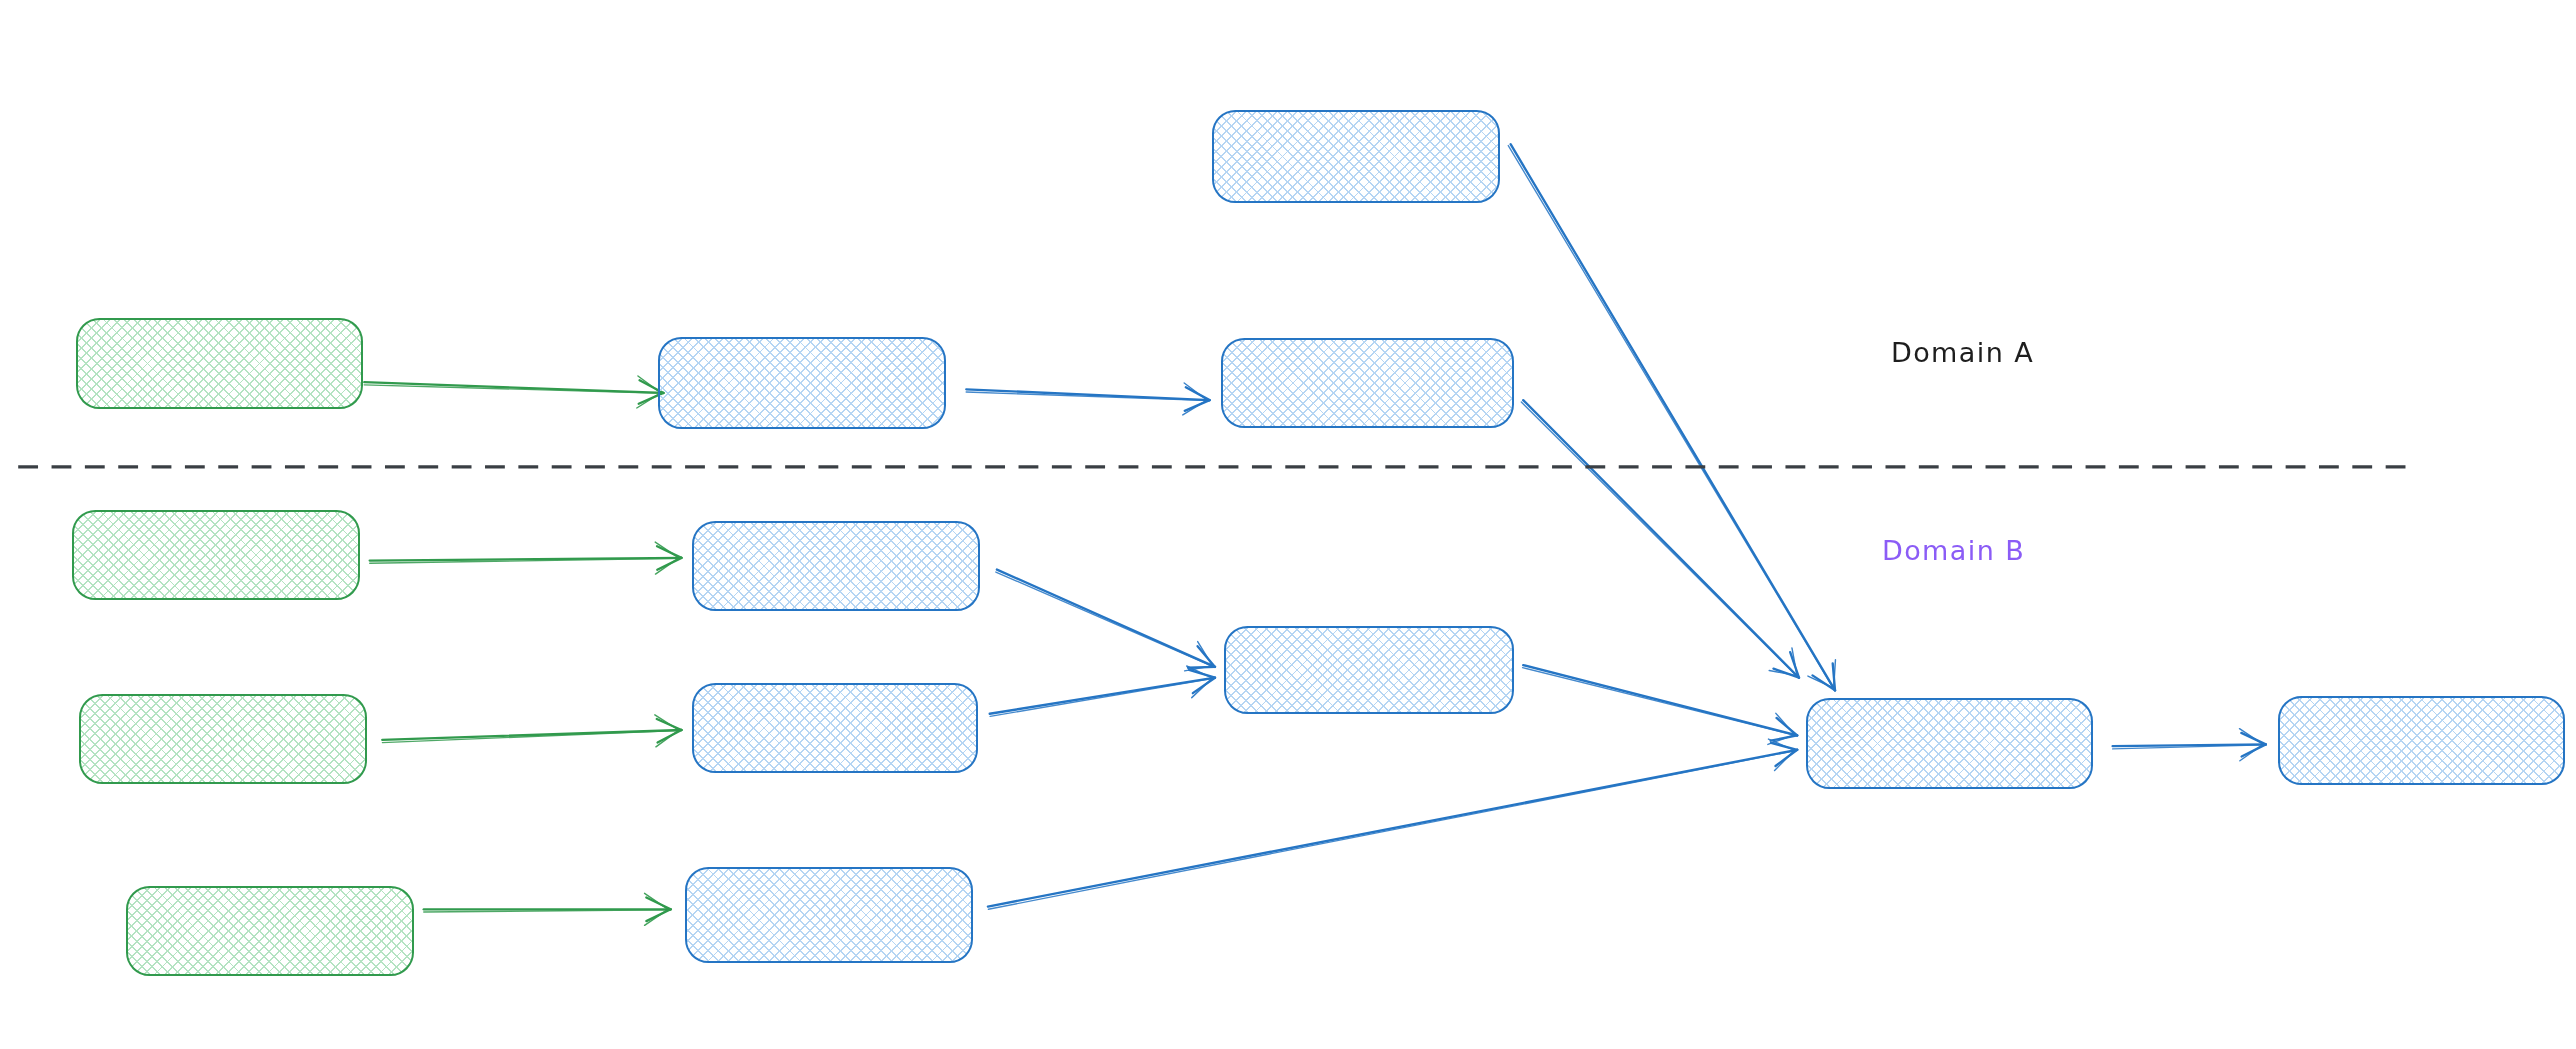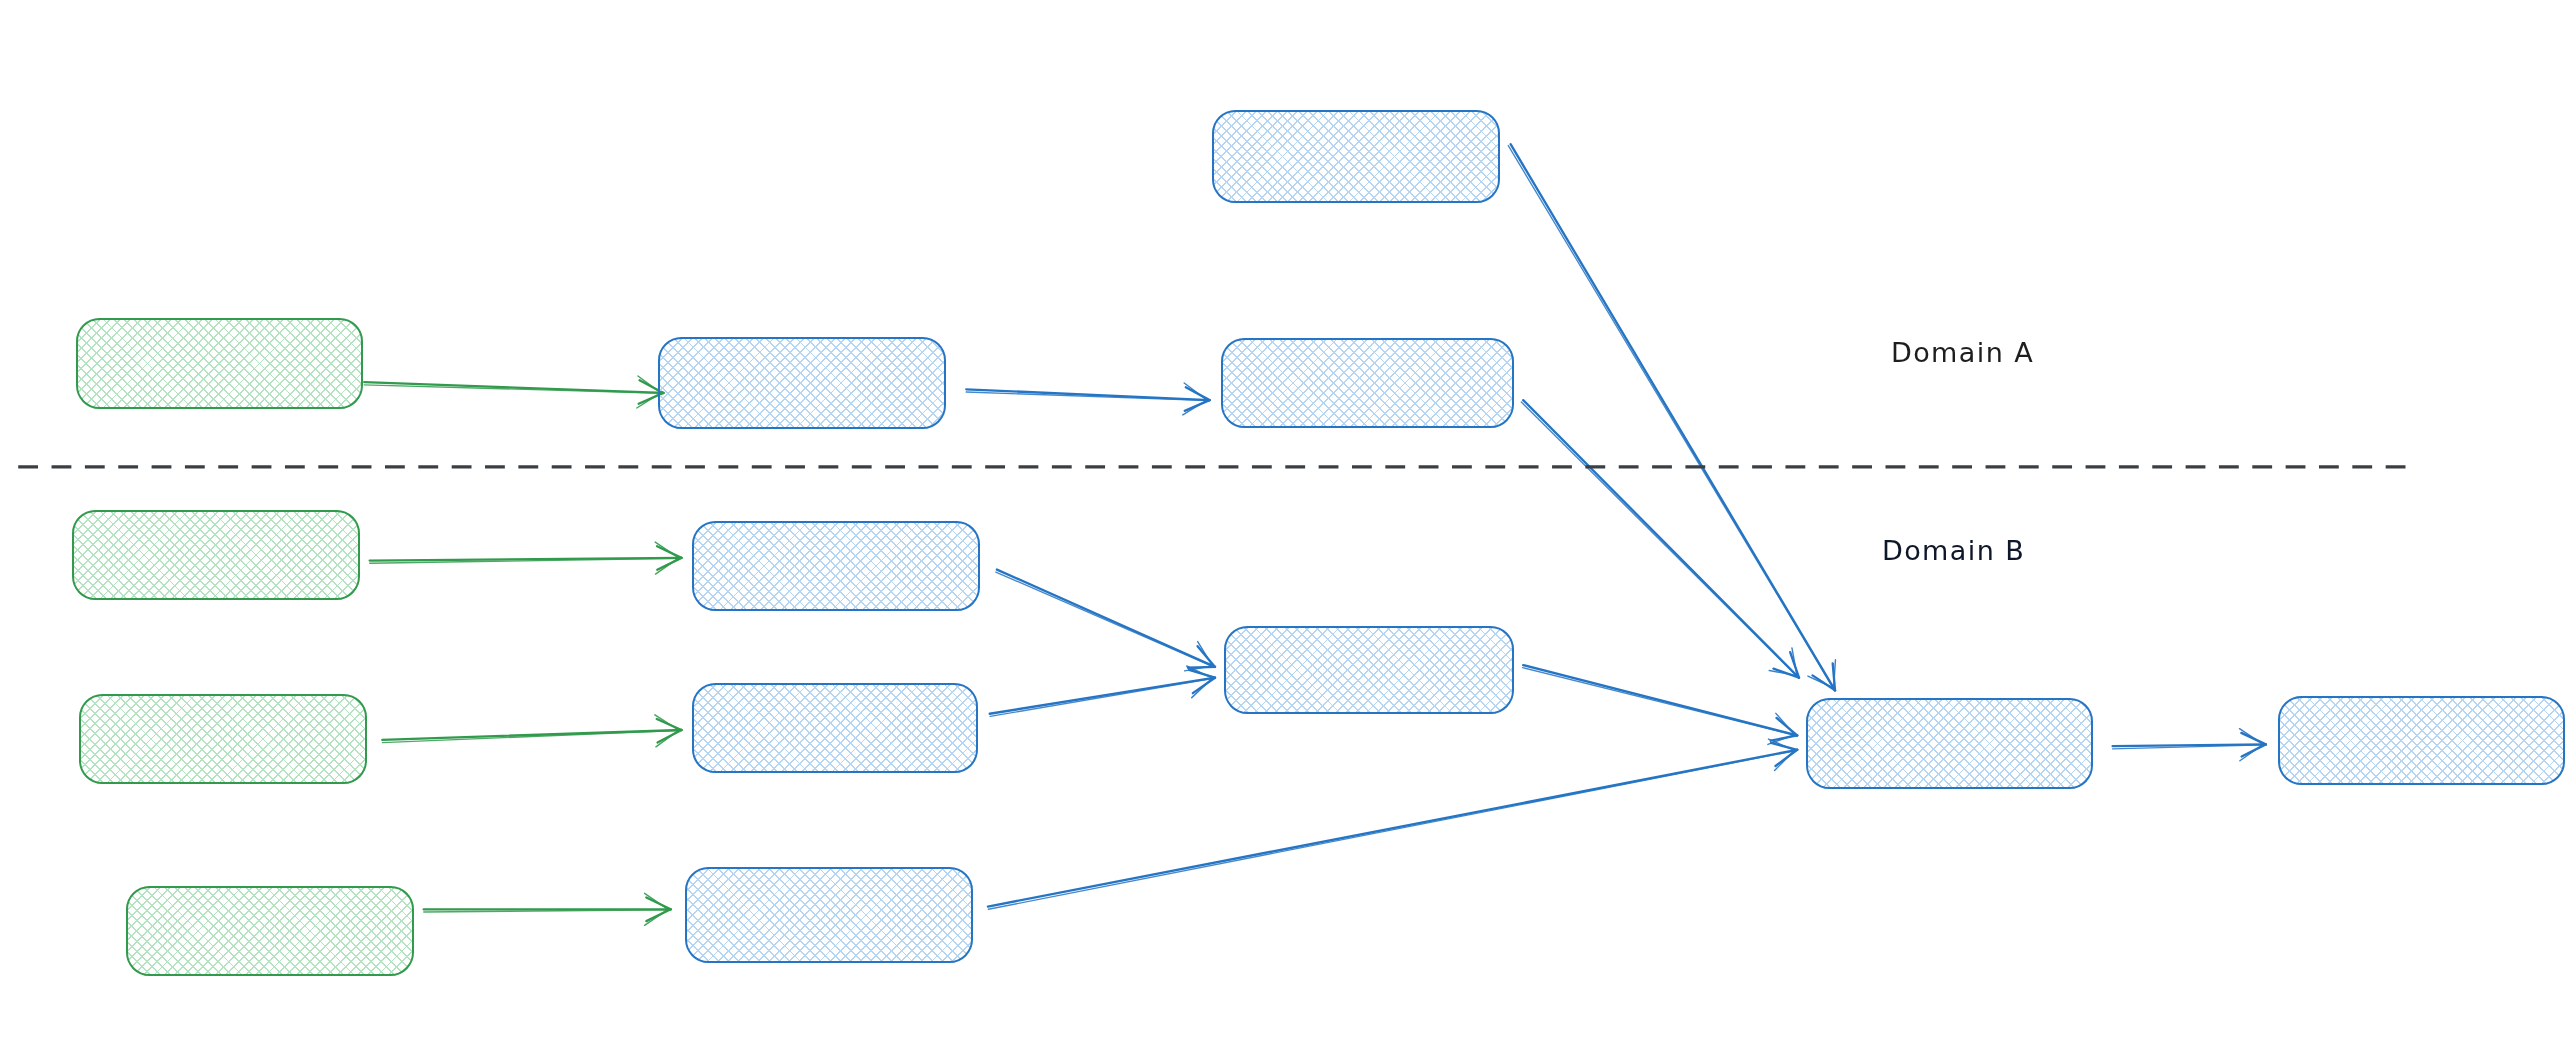--- a/index.html
+++ b/index.html
@@ -124,15 +124,15 @@
       <div class="node blue" style="left: 658px; top: 337px; width: 288px; height: 92px; border-color: rgb(37, 117, 196); background: repeating-linear-gradient(45deg, rgb(181, 213, 243) 0px, rgb(181, 213, 243) 1.4px, transparent 1.4px, transparent 7.2px), repeating-linear-gradient(135deg, rgb(181, 213, 243) 0px, rgb(181, 213, 243) 1.4px, transparent 1.4px, transparent 7.2px);"></div>
       <div class="node blue" style="left: 1221px; top: 338px; width: 293px; height: 90px; border-color: rgb(37, 117, 196); background: repeating-linear-gradient(45deg, rgb(181, 213, 243) 0px, rgb(181, 213, 243) 1.4px, transparent 1.4px, transparent 7.2px), repeating-linear-gradient(135deg, rgb(181, 213, 243) 0px, rgb(181, 213, 243) 1.4px, transparent 1.4px, transparent 7.2px);"></div>
       <div class="node blue" style="left: 692px; top: 521px; width: 288px; height: 90px; border-color: rgb(37, 117, 196); background: repeating-linear-gradient(45deg, rgb(181, 213, 243) 0px, rgb(181, 213, 243) 1.4px, transparent 1.4px, transparent 7.2px), repeating-linear-gradient(135deg, rgb(181, 213, 243) 0px, rgb(181, 213, 243) 1.4px, transparent 1.4px, transparent 7.2px);"></div>
       <div class="node blue" style="left: 692px; top: 683px; width: 286px; height: 90px; border-color: rgb(37, 117, 196); background: repeating-linear-gradient(45deg, rgb(181, 213, 243) 0px, rgb(181, 213, 243) 1.4px, transparent 1.4px, transparent 7.2px), repeating-linear-gradient(135deg, rgb(181, 213, 243) 0px, rgb(181, 213, 243) 1.4px, transparent 1.4px, transparent 7.2px);"></div>
       <div class="node blue" style="left: 1224px; top: 626px; width: 290px; height: 88px; border-color: rgb(37, 117, 196); background: repeating-linear-gradient(45deg, rgb(181, 213, 243) 0px, rgb(181, 213, 243) 1.4px, transparent 1.4px, transparent 7.2px), repeating-linear-gradient(135deg, rgb(181, 213, 243) 0px, rgb(181, 213, 243) 1.4px, transparent 1.4px, transparent 7.2px);"></div>
       <div class="node blue" style="left: 685px; top: 867px; width: 288px; height: 96px; border-color: rgb(37, 117, 196); background: repeating-linear-gradient(45deg, rgb(181, 213, 243) 0px, rgb(181, 213, 243) 1.4px, transparent 1.4px, transparent 7.2px), repeating-linear-gradient(135deg, rgb(181, 213, 243) 0px, rgb(181, 213, 243) 1.4px, transparent 1.4px, transparent 7.2px);"></div>
       <div class="node blue" style="left: 1806px; top: 698px; width: 287px; height: 91px; border-color: rgb(37, 117, 196); background: repeating-linear-gradient(45deg, rgb(181, 213, 243) 0px, rgb(181, 213, 243) 1.4px, transparent 1.4px, transparent 7.2px), repeating-linear-gradient(135deg, rgb(181, 213, 243) 0px, rgb(181, 213, 243) 1.4px, transparent 1.4px, transparent 7.2px);"></div>
       <div class="node blue" style="left: 2278px; top: 696px; width: 287px; height: 89px; border-color: rgb(37, 117, 196); background: repeating-linear-gradient(45deg, rgb(181, 213, 243) 0px, rgb(181, 213, 243) 1.4px, transparent 1.4px, transparent 7.2px), repeating-linear-gradient(135deg, rgb(181, 213, 243) 0px, rgb(181, 213, 243) 1.4px, transparent 1.4px, transparent 7.2px);"></div>
     </div>
   <div class="label" id="label-a" style="left: 1891px; top: 337px; color: rgb(30, 30, 30);">Domain A</div>
-  <div class="label" id="label-b" style="left: 1882px; top: 535px; color: #0f172a;">Domain B</div>
+  <div class="label" id="label-b" style="left: 1882px; top: 535px; color: #8b5cf6;">Domain B</div>
 </div>
 
 
 </body></html>

